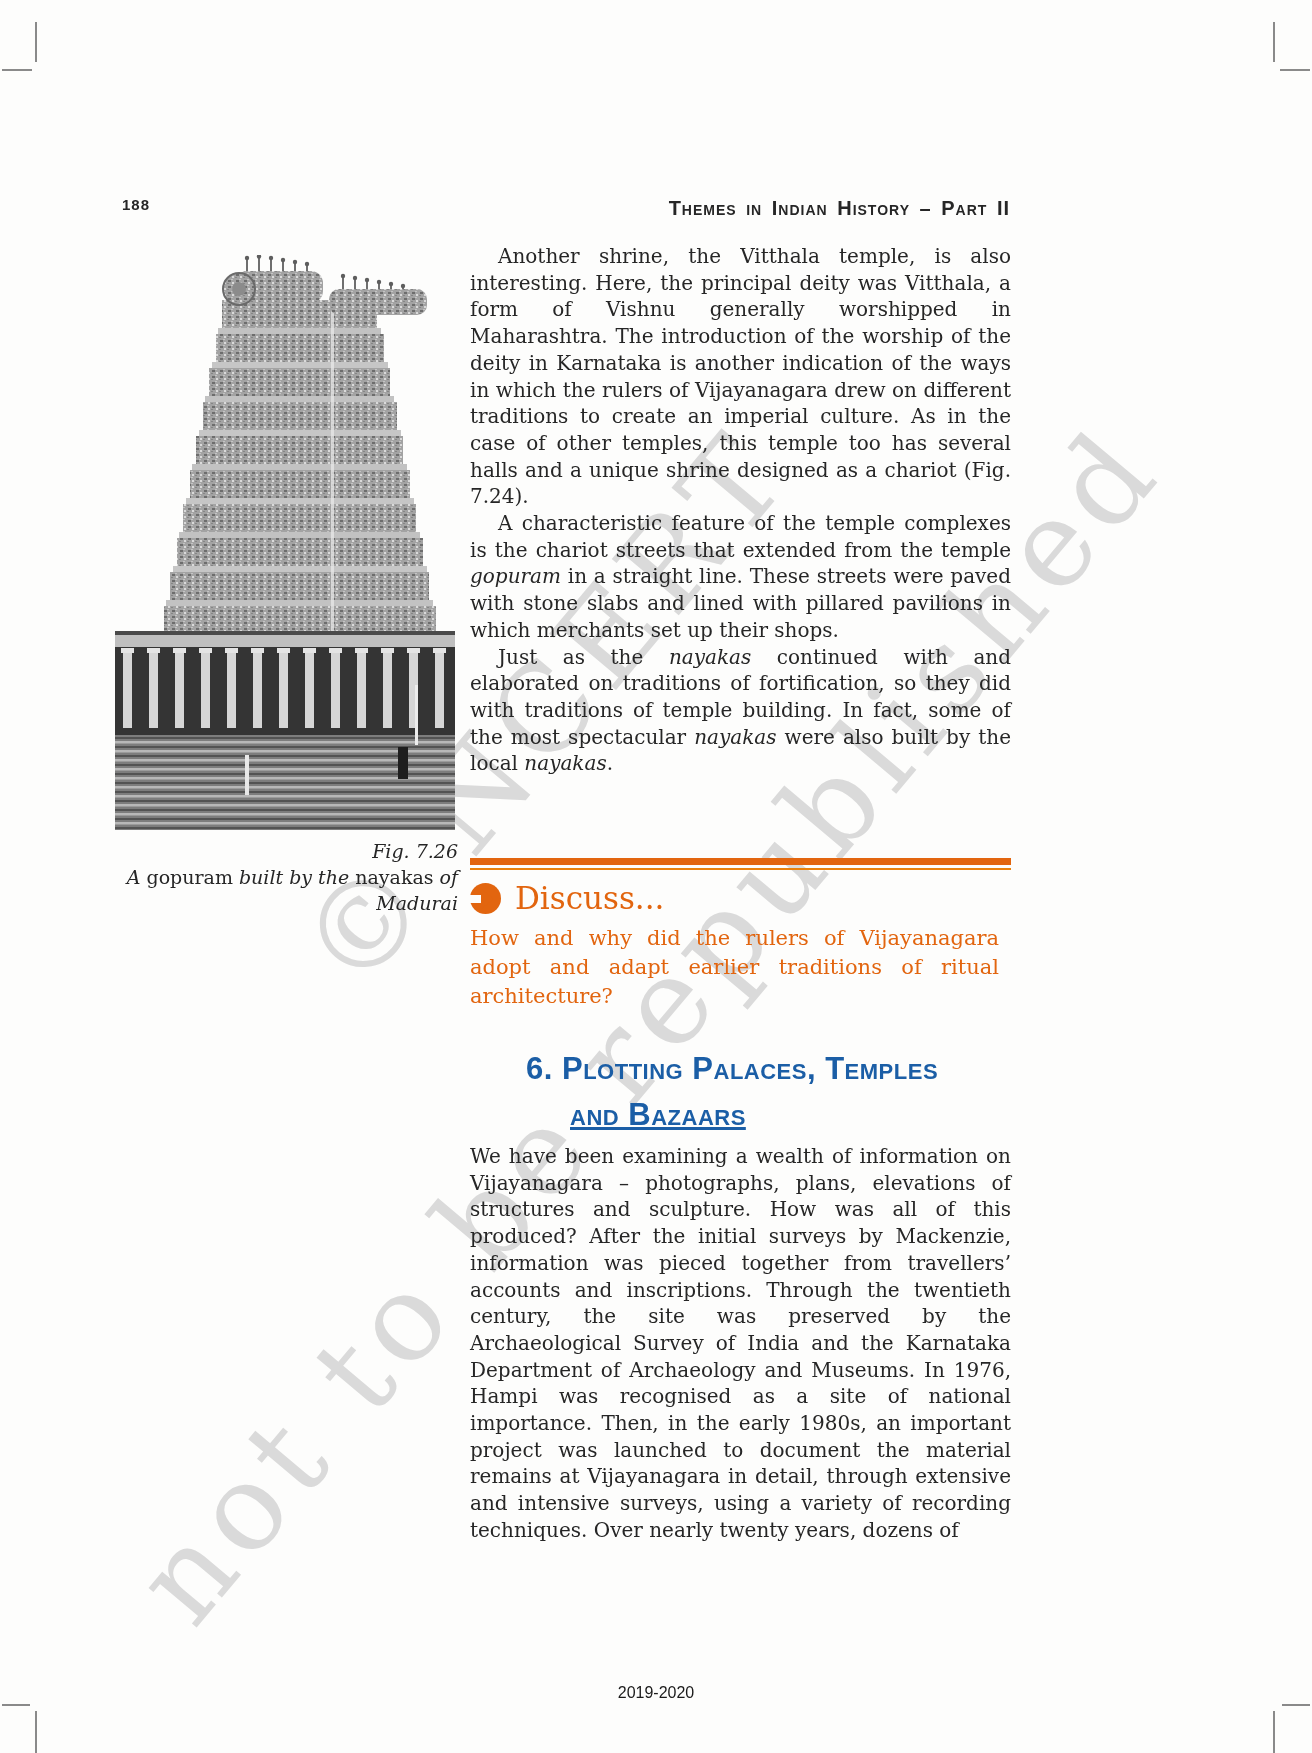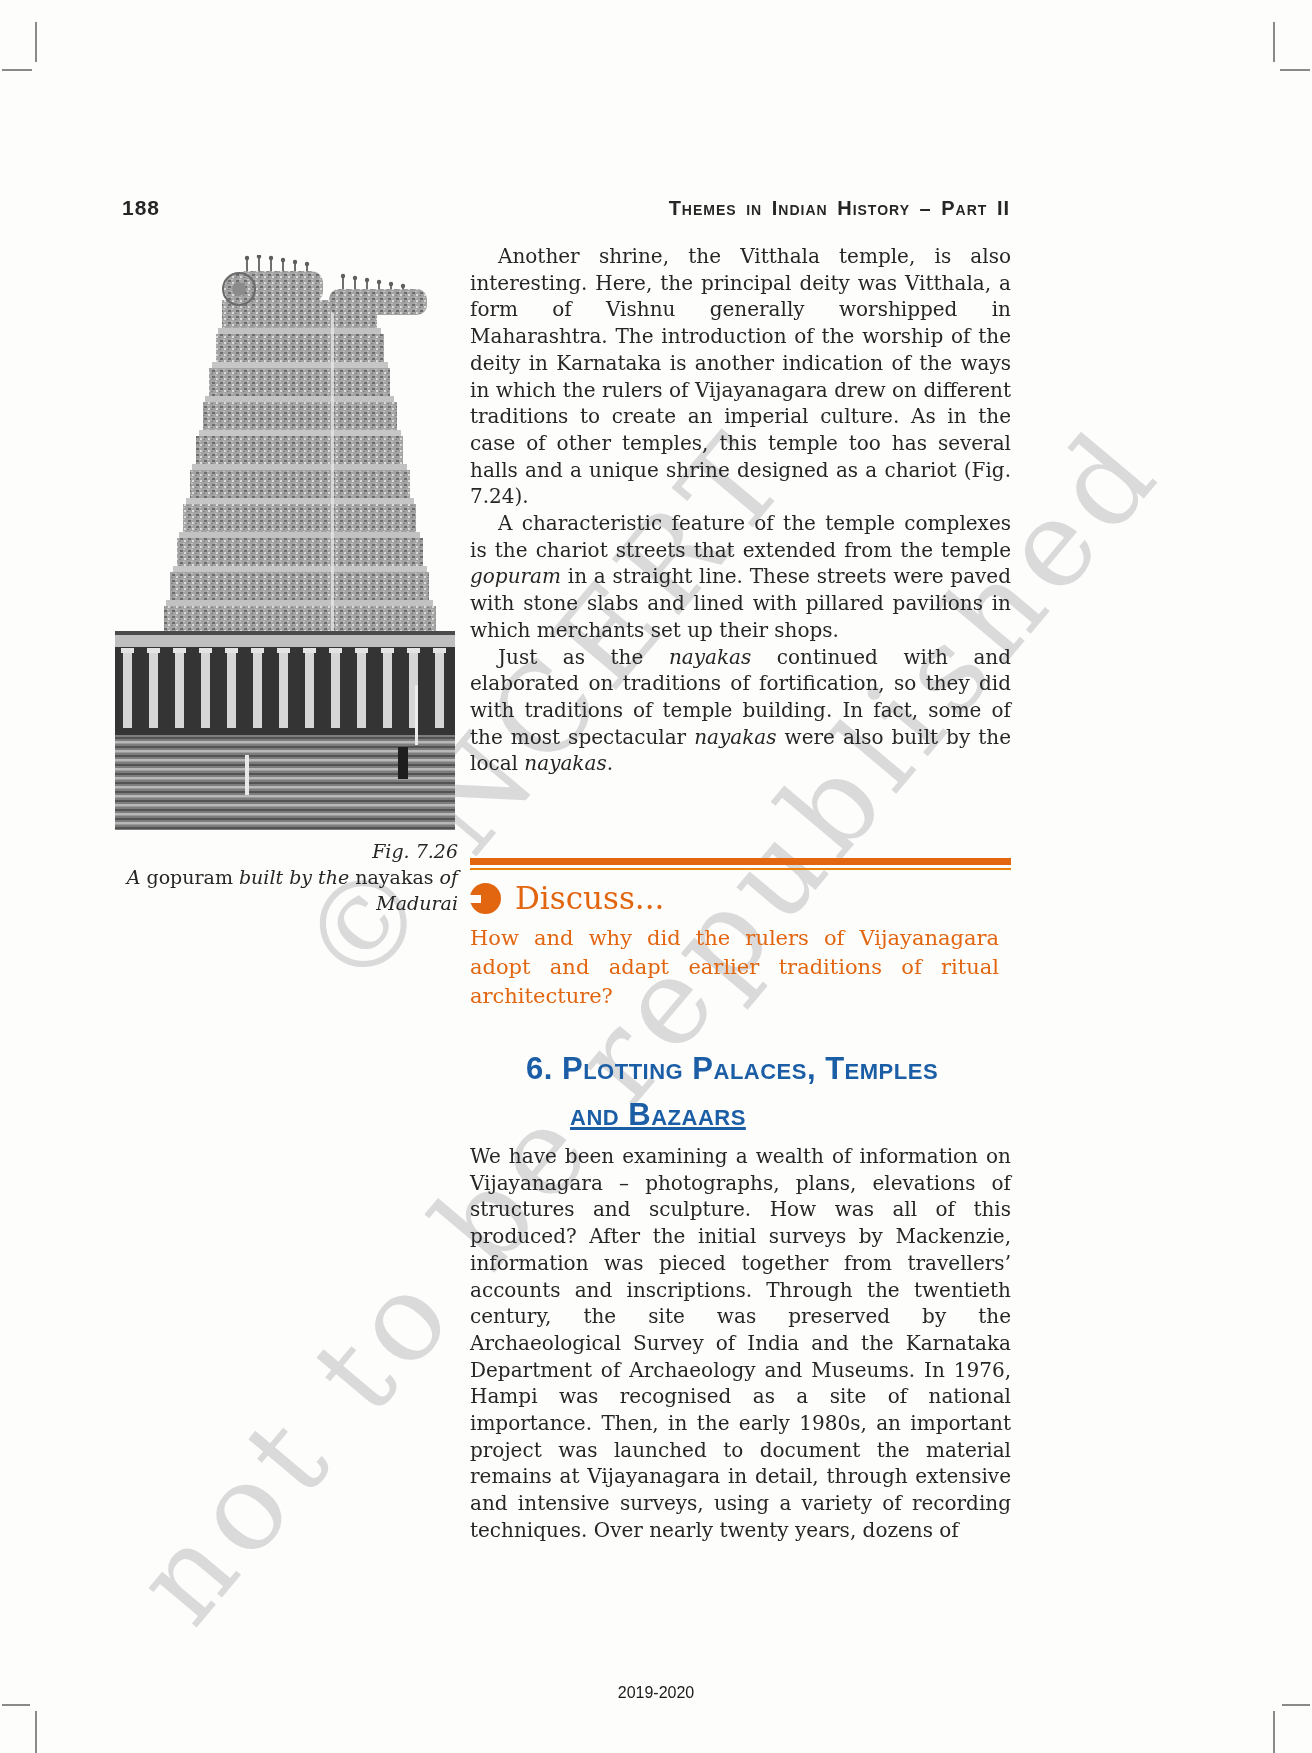--- a/index.html
+++ b/index.html
@@ -16,21 +16,21 @@
   .c-tl-h{left:2px;top:69px;width:30px;height:2px;}
   .c-tr-v{left:1273px;top:22px;width:2px;height:40px;}
   .c-tr-h{left:1280px;top:69px;width:30px;height:2px;}
   .c-bl-v{left:35px;top:1711px;width:2px;height:42px;}
   .c-bl-h{left:2px;top:1704px;width:28px;height:2px;}
   .c-br-v{left:1273px;top:1711px;width:2px;height:42px;}
   .c-br-h{left:1282px;top:1704px;width:28px;height:2px;}
   
   .content{position:absolute;inset:0;z-index:1;}
   .pagenum{position:absolute;left:122px;top:196px;font-family:"Liberation Sans",sans-serif;
-           font-weight:bold;font-size:21px;letter-spacing:1px;}
+           font-weight:bold;font-size:15px;letter-spacing:1px;}
   .runhead{position:absolute;top:197px;right:302px;font-family:"Liberation Sans",sans-serif;
            font-weight:bold;font-size:20px;font-variant:small-caps;letter-spacing:1px;word-spacing:3px;}
   
   .photo{position:absolute;left:115px;top:255px;width:340px;height:575px;margin:0;}
   .caption{position:absolute;left:122px;top:838px;width:336px;font-size:19px;line-height:26px;
            font-style:italic;text-align:right;}
   .caption .rm{font-style:normal;}
   
   .col{position:absolute;left:470px;top:243px;width:541px;}
   p.body{margin:0;font-size:20px;line-height:26.7px;text-align:justify;}

